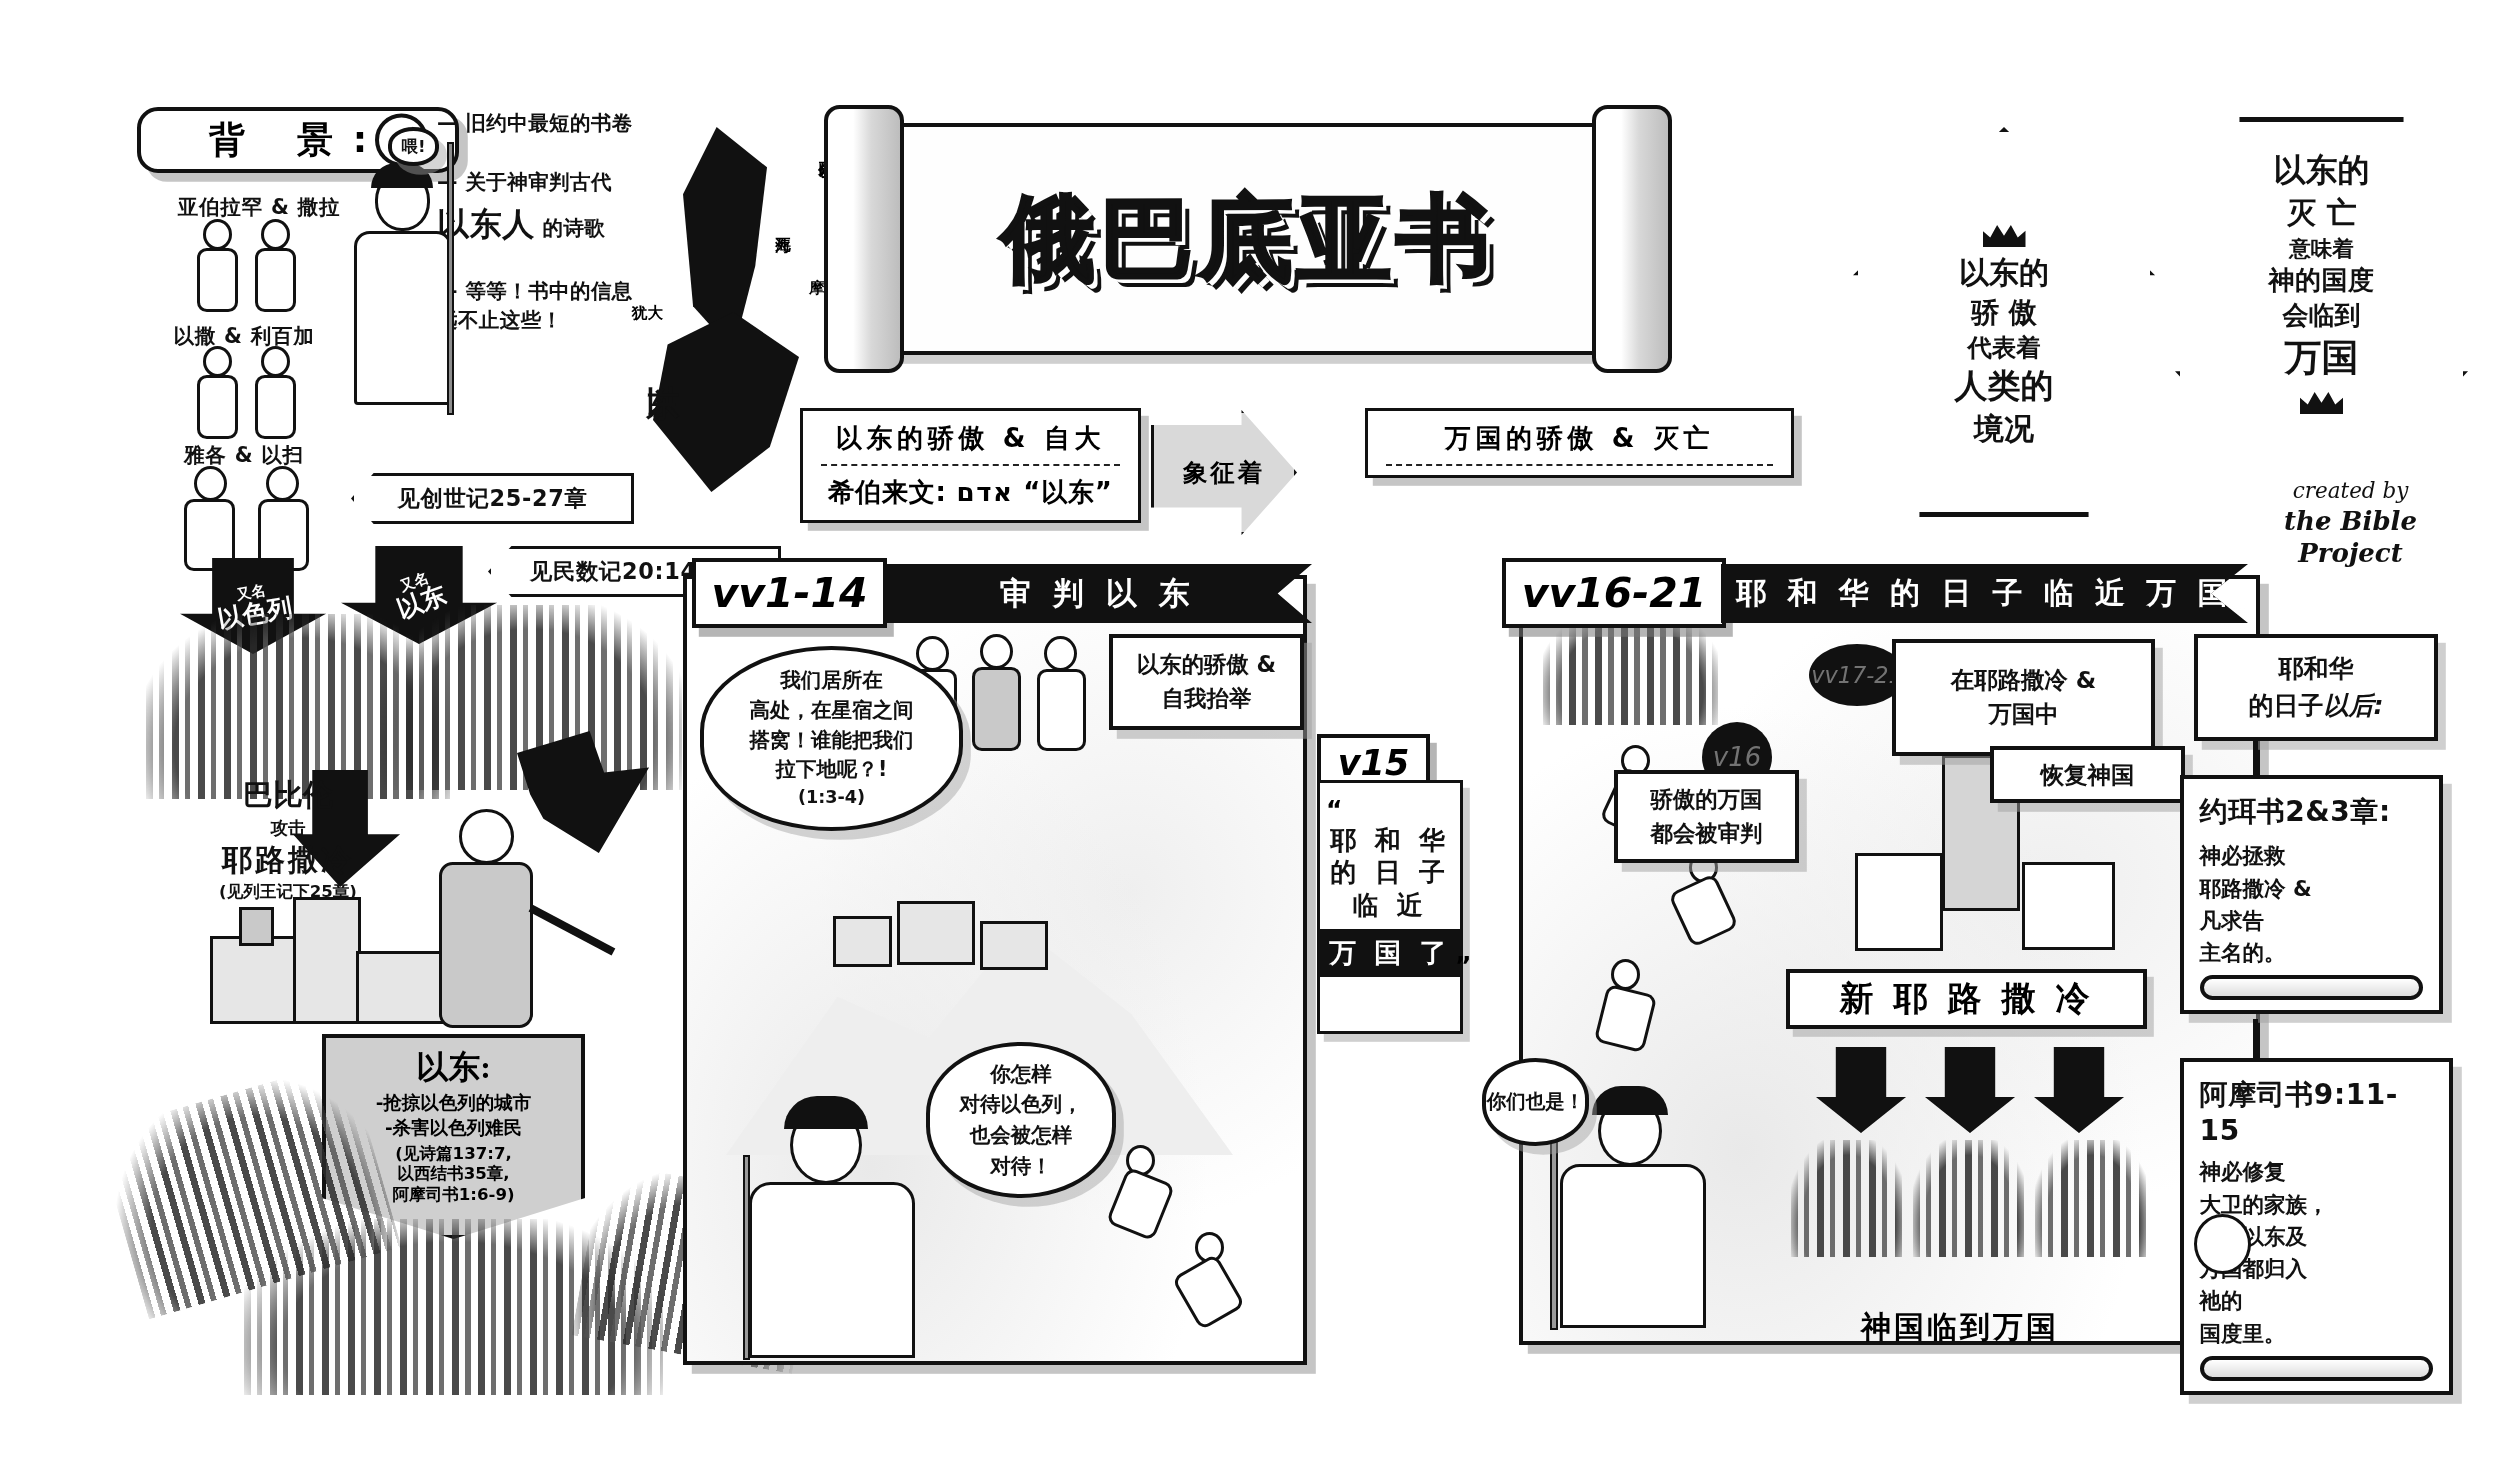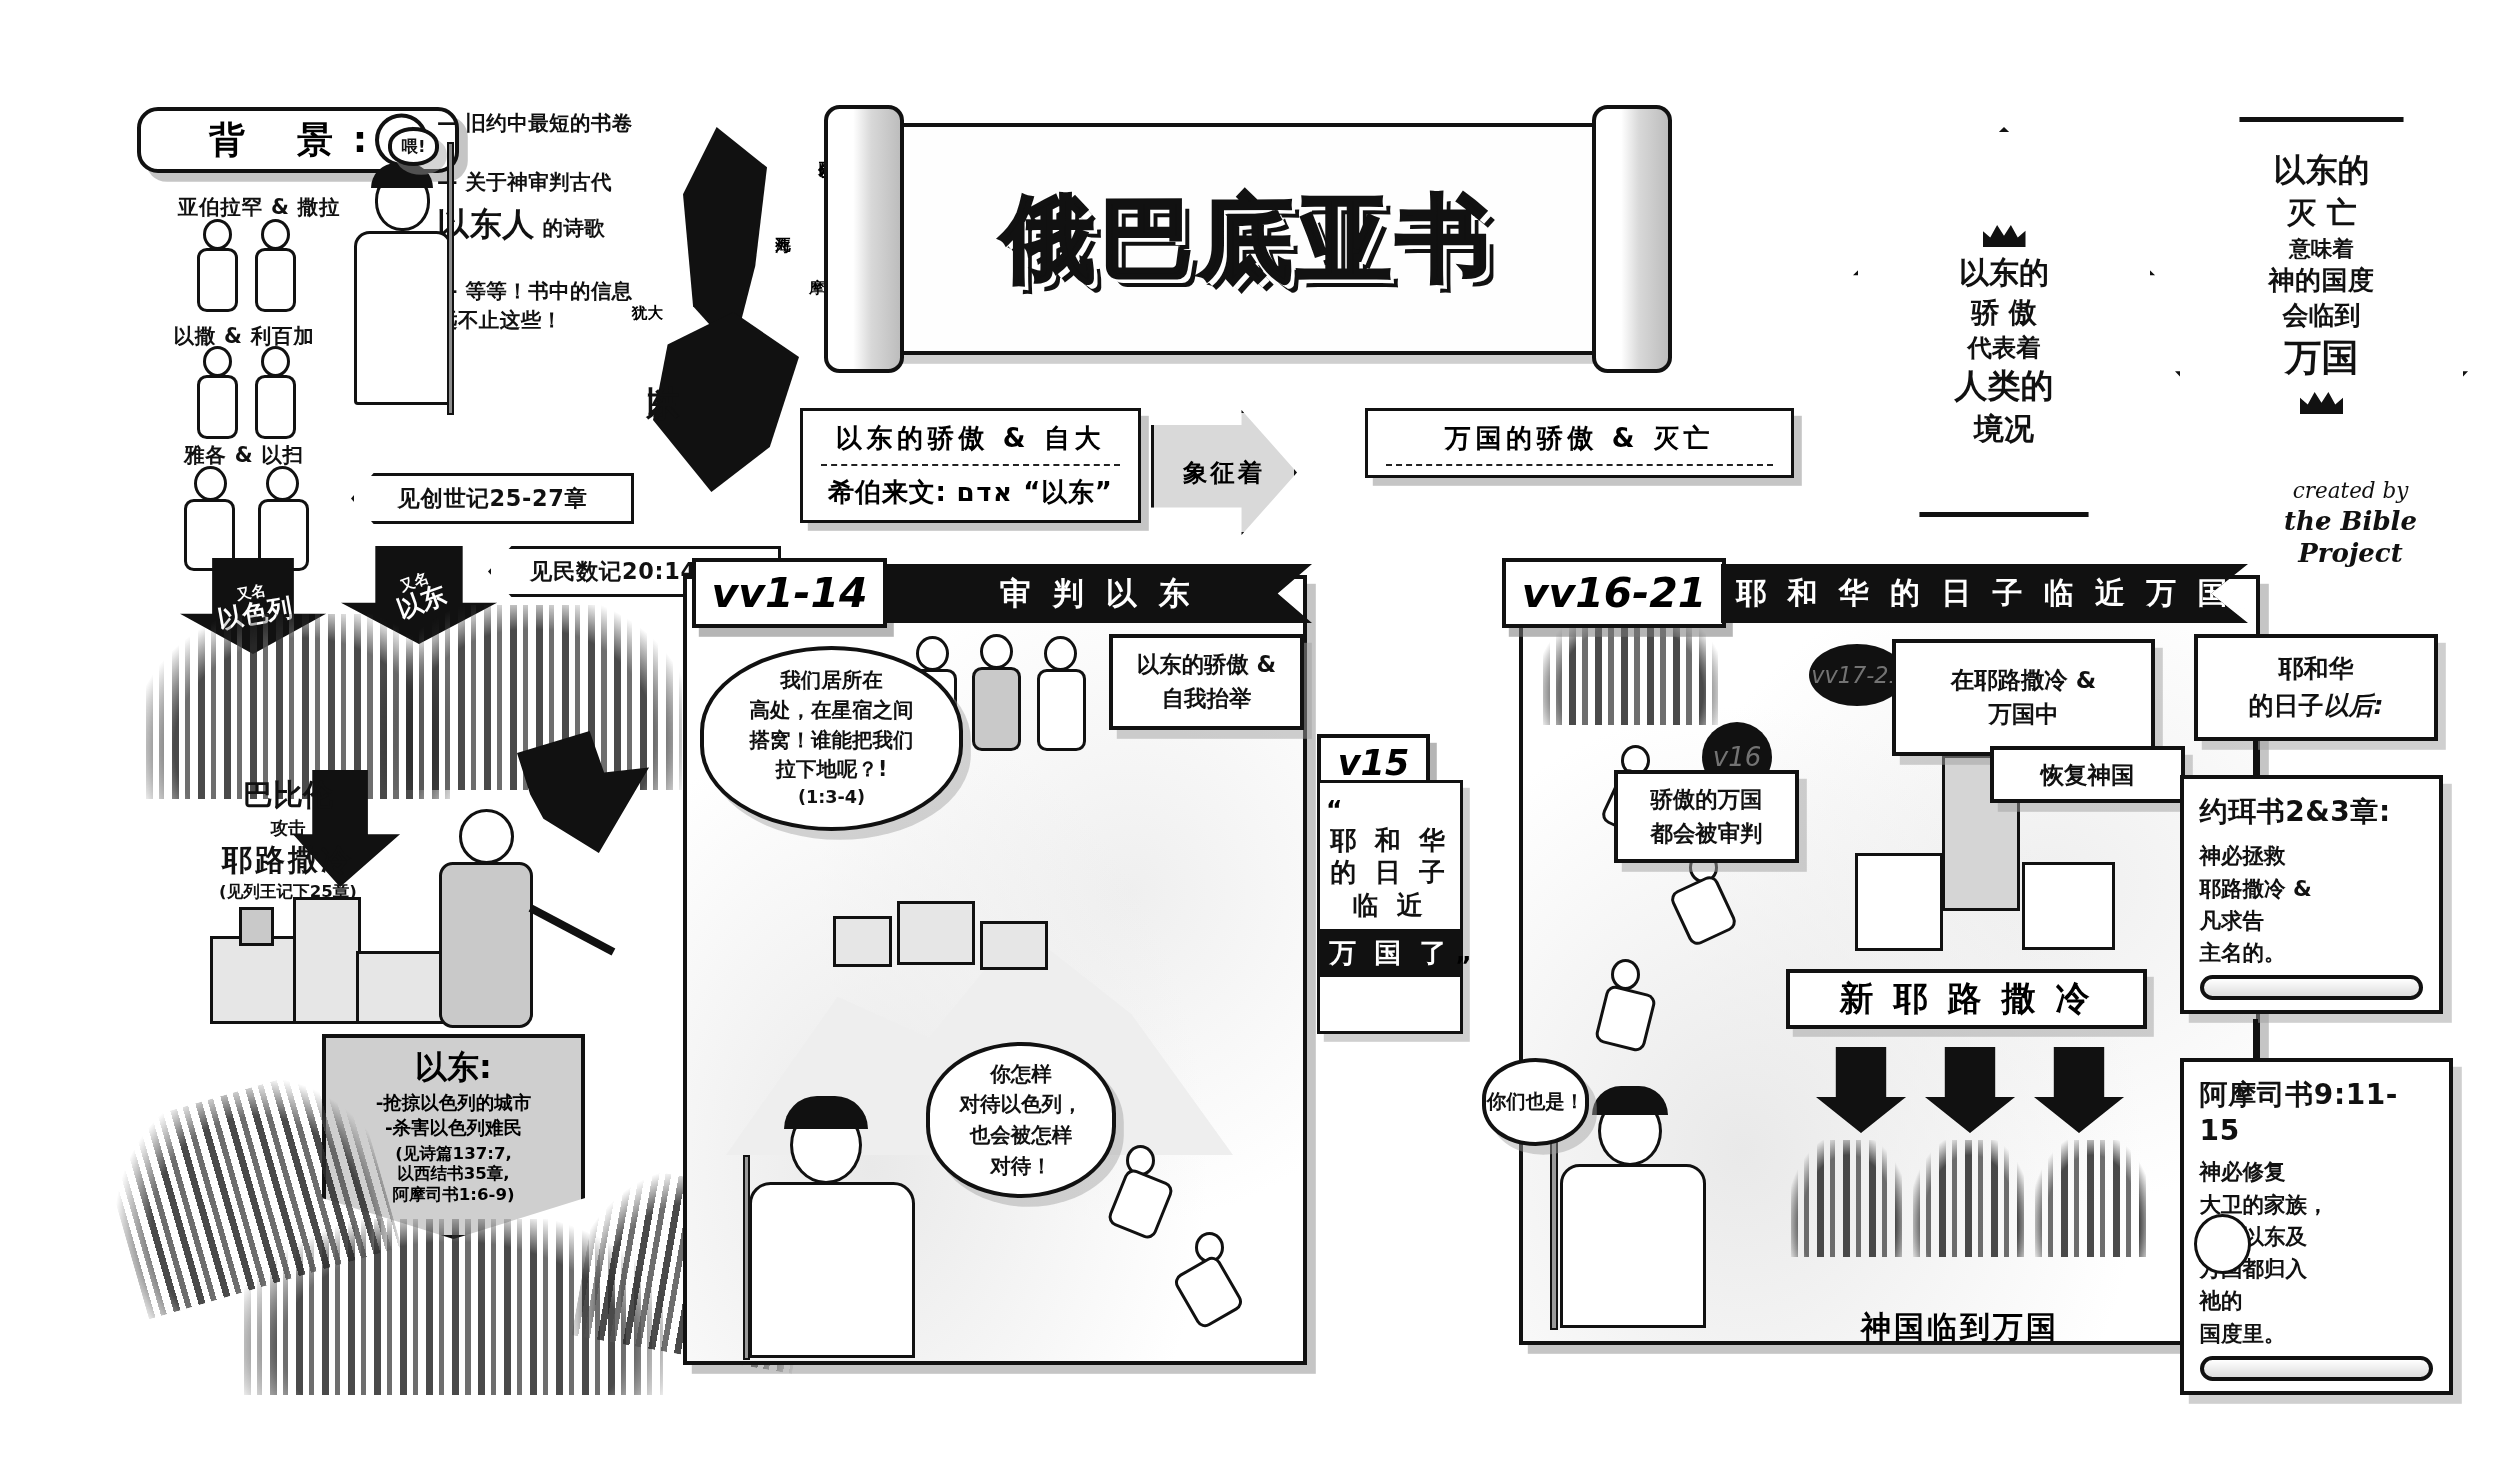--- a/index.html
+++ b/index.html
@@ -422,21 +422,21 @@
   </div>
   <div class="abs" style="left:410px; top:809px; width:156px; height:244px;">
     <div class="fig-head" style="left:49px; top:0; width:55px; height:55px;"></div>
     <div class="fig-body gray" style="left:29px; top:53px; width:94px; height:166px; border-radius:13.7px;"></div>
     <div class="sil" style="left:115px; top:117px; width:94px; height:7.8px; transform:rotate(28deg);"></div>
   </div>
 
   <div class="abs" style="left:322px; top:1034px; width:263px; height:205px; background:#cfcfcf; border:4.9px solid #111;
        clip-path:polygon(0 0,100% 0,100% 80%,50% 100%,0 80%); box-shadow:8.8px 8.8px 0 rgba(150,150,150,.5);
        display:flex;flex-direction:column;align-items:center;padding-top:7.8px;">
-    <div class="cn" style="font-size:32px; font-weight:bold;">以东:</div>
+    <div class="cn" style="font-size:32px; font-weight:bold;font-family:Liberation Serif, serif;">以东:</div>
     <div class="cn" style="font-size:18.5px; font-weight:bold;">-抢掠以色列的城市</div>
     <div class="cn" style="font-size:18.5px; font-weight:bold;">-杀害以色列难民</div>
     <div class="cn" style="font-size:16.6px; font-weight:bold; text-align:center; line-height:1.25; margin-top:3.9px;">
       <div>(见诗篇137:7,</div>
       <div>以西结书35章,</div>
       <div>阿摩司书1:6-9)</div>
     </div>
   </div>
 
   <div class="crowd" style="left:117px; top:1092px; width:263px; height:195px; transform:rotate(-16deg);"></div>

